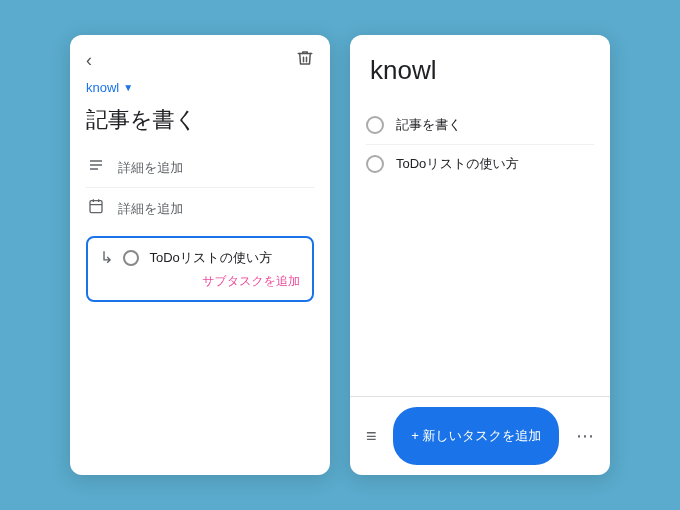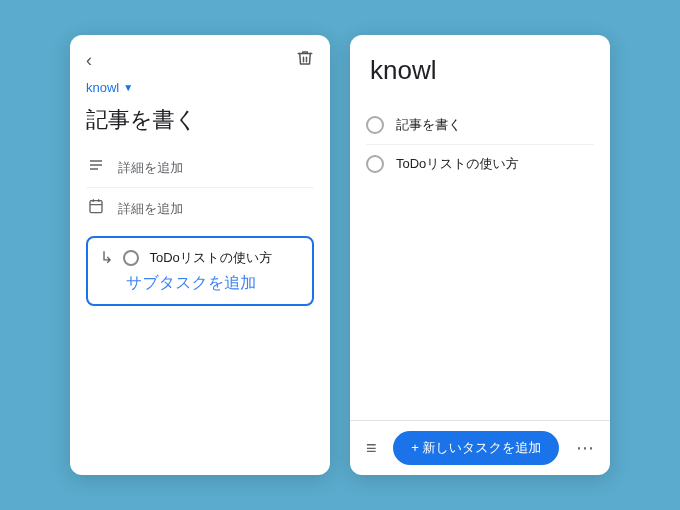--- a/index.html
+++ b/index.html
@@ -128,23 +128,24 @@
 
     .subtask-circle {
       width: 16px;
       height: 16px;
       border-radius: 50%;
       border: 2px solid #888;
       flex-shrink: 0;
     }
 
     .subtask-add {
-      font-size: 16px;
-      color: #3b82f6;
+      font-size: 12px;
+      color: #ec4899;
       padding: 6px 0 0 26px;
+      text-align: right;
     }
 
     
     .right-panel {
       width: 260px;
       height: 440px;
       display: flex;
       flex-direction: column;
       position: relative;
     }
@@ -193,21 +194,21 @@
       display: flex;
       align-items: center;
       justify-content: space-between;
     }
 
     .add-task-btn {
       background: #1a73e8;
       color: white;
       border: none;
       border-radius: 24px;
-      padding: 8px 18px;
+      padding: 20px 18px;
       font-size: 13px;
       cursor: pointer;
       display: flex;
       align-items: center;
       gap: 6px;
     }
 
     .footer-menu-icon {
       font-size: 18px;
       color: #5f6368;

